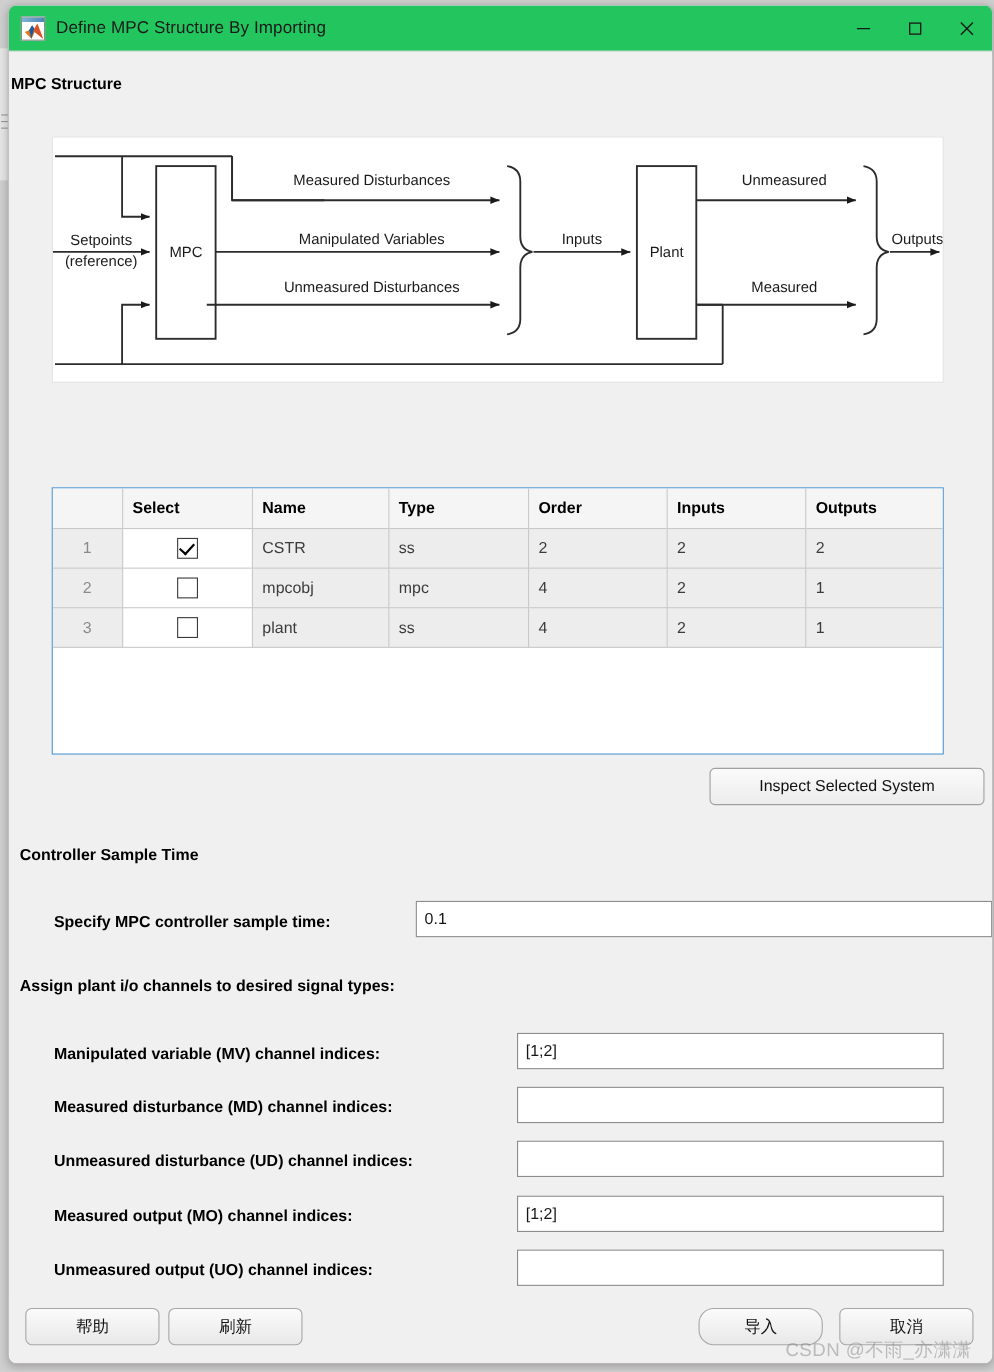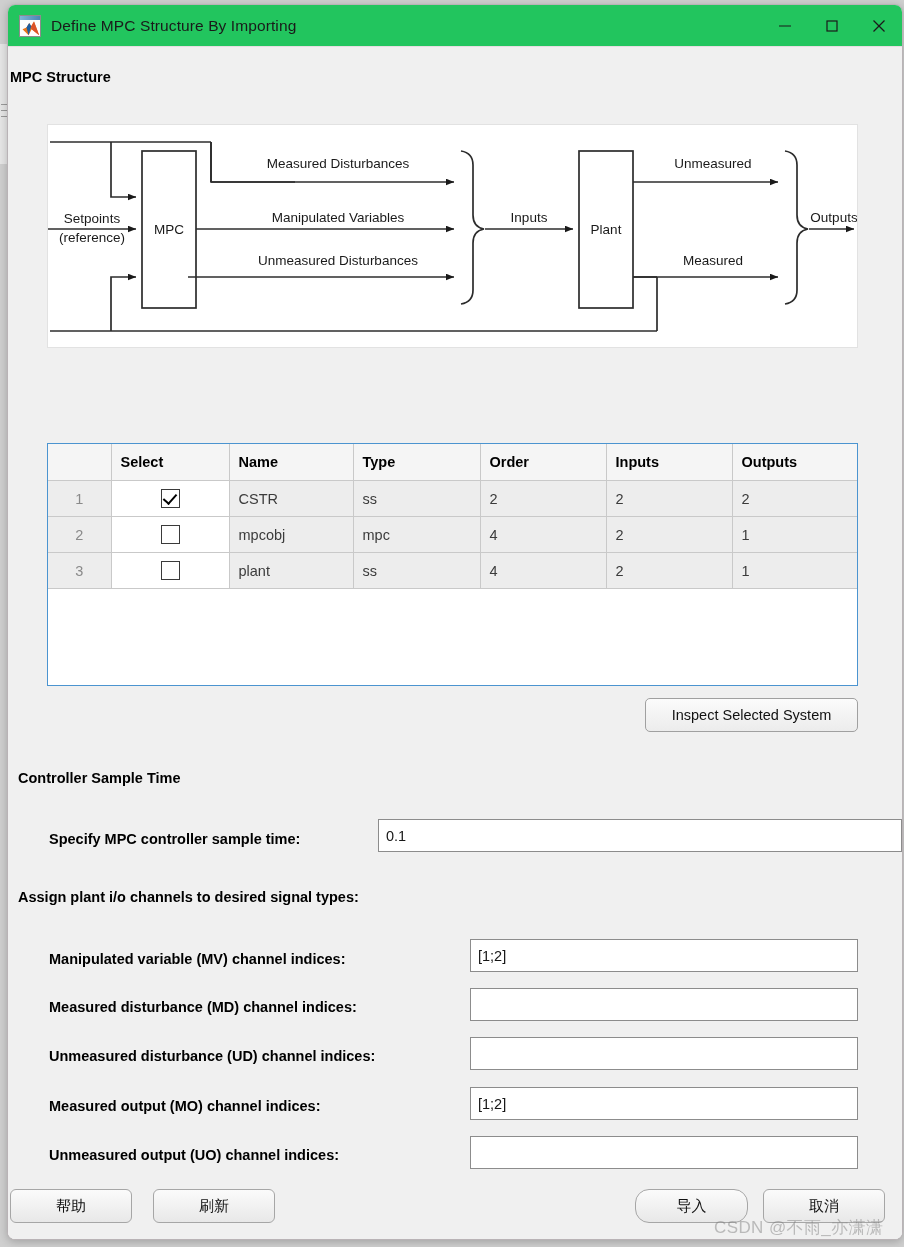--- a/index.html
+++ b/index.html
@@ -417,21 +417,21 @@
             <td>plant</td>
             <td>ss</td>
             <td>4</td>
             <td>2</td>
             <td>1</td>
           </tr>
         </tbody>
       </table>
     </div>
 
-    <div class="btn" style="left:637px; top:651px; width:213px; height:34px;">Inspect Selected System</div>
+    <div class="btn" style="left:637px; top:651px; width:250px; height:34px;">Inspect Selected System</div>
 
     <div class="section-head" style="left:10px; top:723px;">Controller Sample Time</div>
 
     <div class="flabel" style="left:41px; top:784px;">Specify MPC controller sample time:</div>
     <input class="finput" style="left: 370px; top: 772px; width: 524px; height: 33px;" type="text" value="0.1">
 
     <div class="section-head" style="left:10px; top:842px;">Assign plant i/o channels to desired signal types:</div>
 
     <div class="flabel" style="left:41px; top:904px;">Manipulated variable (MV) channel indices:</div>
     <input class="finput" style="left: 462px; top: 892px; width: 388px; height: 33px;" type="text" value="[1;2]">
@@ -442,21 +442,21 @@
     <div class="flabel" style="left:41px; top:1001px;">Unmeasured disturbance (UD) channel indices:</div>
     <input class="finput" style="left: 462px; top: 990px; width: 388px; height: 33px;" type="text" value="">
 
     <div class="flabel" style="left:41px; top:1051px;">Measured output (MO) channel indices:</div>
     <input class="finput" style="left: 462px; top: 1040px; width: 388px; height: 33px;" type="text" value="[1;2]">
 
     <div class="flabel" style="left:41px; top:1100px;">Unmeasured output (UO) channel indices:</div>
     <input class="finput" style="left: 462px; top: 1089px; width: 388px; height: 33px;" type="text" value="">
 
     <div id="footer">
-      <div class="fbtn" style="left:2px;  width:122px;">帮助</div>
+      <div class="fbtn" style="left:15px;  width:122px;">帮助</div>
       <div class="fbtn" style="left:145px; width:122px;">刷新</div>
       <div class="fbtn" style="left:627px; width:113px;border-radius:14px;">导入</div>
       <div class="fbtn" style="left:755px; width:122px;">取消</div>
     </div>
 
   </div>
 </div>
 
 <div id="watermark">CSDN @不雨_亦潇潇</div>
 

